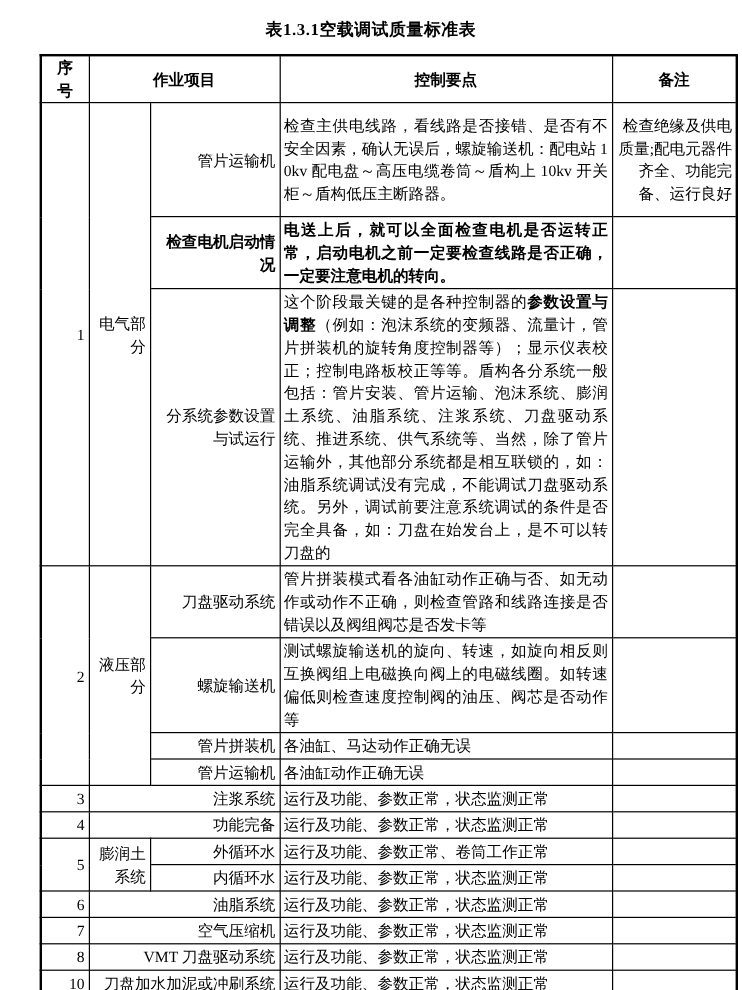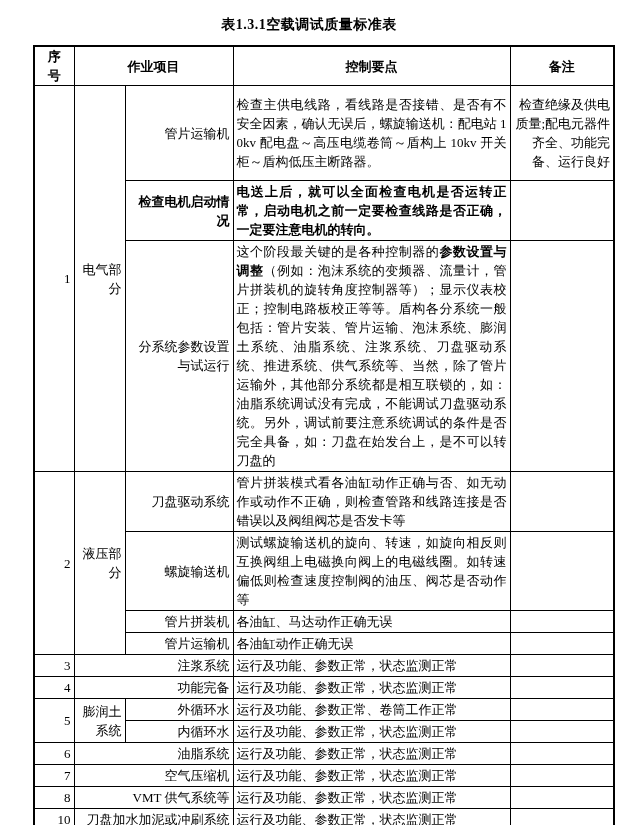--- a/index.html
+++ b/index.html
@@ -144,21 +144,21 @@
           <td class="center"></td>
         </tr>
         <tr style="height: 21px;">
           <td class="center">7</td>
           <td colspan="2" class="center">空气压缩机</td>
           <td class="left">运行及功能、参数正常，状态监测正常</td>
           <td class="center"></td>
         </tr>
         <tr style="height: 21px;">
           <td class="center">8</td>
-          <td colspan="2" class="center">VMT 供气系统等</td>
+          <td colspan="2" class="center">VMT 刀盘驱动系统</td>
           <td class="left">运行及功能、参数正常，状态监测正常</td>
           <td class="center"></td>
         </tr>
         <tr style="height: 21px;">
           <td class="center">10</td>
           <td colspan="2" class="center">刀盘加水加泥或冲刷系统</td>
           <td class="left">运行及功能、参数正常，状态监测正常</td>
           <td class="center"></td>
         </tr>
         <tr style="height: 21px;">

